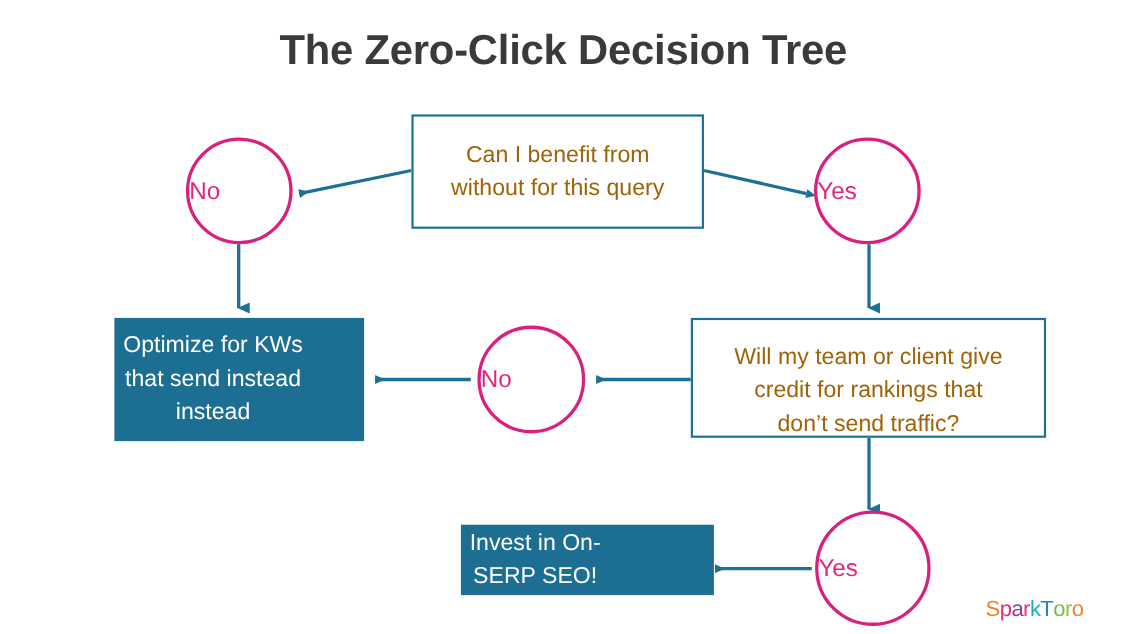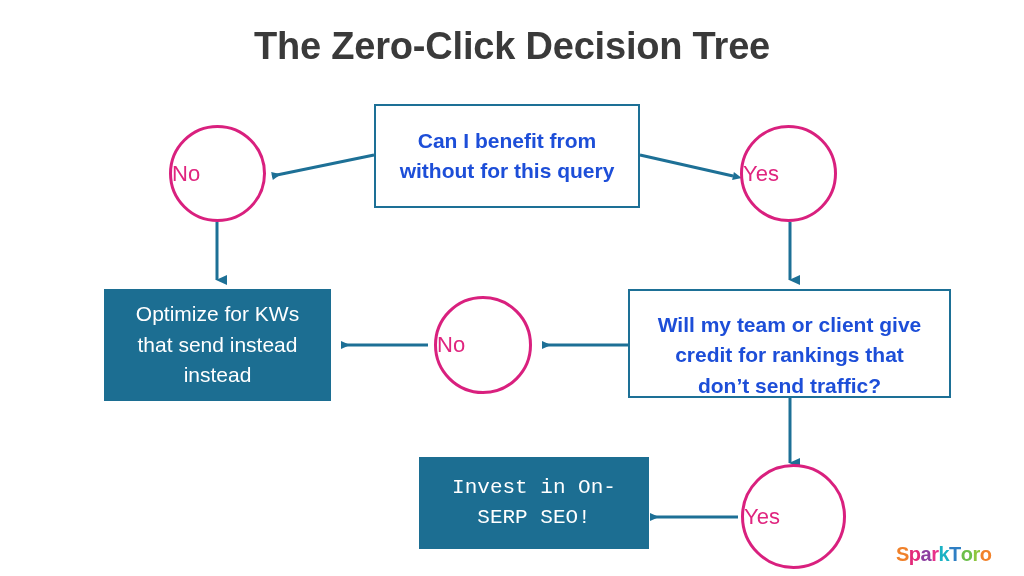--- a/index.html
+++ b/index.html
@@ -42,41 +42,39 @@
     width: 1024px;
     height: 576px;
   }
 
   
   .qbox {
     position: absolute;
     box-sizing: border-box;
     background: #ffffff;
     border: 2px solid #1d7096;
-    color: #1d4ed8;
+    color: #a16207;
     display: flex;
     align-items: center;
     justify-content: center;
     text-align: center;
     font-size: 21px;
     line-height: 1.45;
     padding: 4px 8px;
     z-index: 3;
-    font-weight: bold;
   }
 
   
   .abox {
     position: absolute;
     box-sizing: border-box;
     background: #1c6e92;
     color: #ffffff;
     display: flex;
     align-items: center;
-    justify-content: center;
     text-align: center;
     font-size: 21px;
     line-height: 1.45;
     padding: 4px 8px;
     z-index: 3;
   }
 
   
   .circle {
     position: absolute;
@@ -91,21 +89,21 @@
     font-size: 22px;
     z-index: 4;
   }
 
   
   .logo {
     position: absolute;
     left: 896px;
     top: 543px;
     font-size: 20px;
-    font-weight: bold;
+    font-weight: normal;
     letter-spacing: -0.5px;
     z-index: 5;
     white-space: nowrap;
   }
   .logo span { display: inline-block; }
 </style>
 </head>
 <body>
 
 <div id="stage">
@@ -173,21 +171,21 @@
   </div>
 
   <div class="qbox" style="left:628px; top:289px; width:323px; height:109px;">
     <span style="display:block;margin-top:24px;">
       <span>Will my team or client give</span><br>
       <span>credit for rankings that</span><br>
       <span>don’t send traffic?</span>
     </span>
   </div>
 
-  <div class="abox" style="left:419px; top:457px; width:230px; height:92px;font-family:Liberation Mono, monospace;">
+  <div class="abox" style="left:419px; top:477px; width:230px; height:64px;">
     <span style="display:block;">
       <span>Invest in On-</span><br>
       <span>SERP SEO!</span>
     </span>
   </div>
 
   <div class="circle" style="left:741px; top:464px; width:105px; height:105px;">
     <span>Yes</span>
   </div>
 

